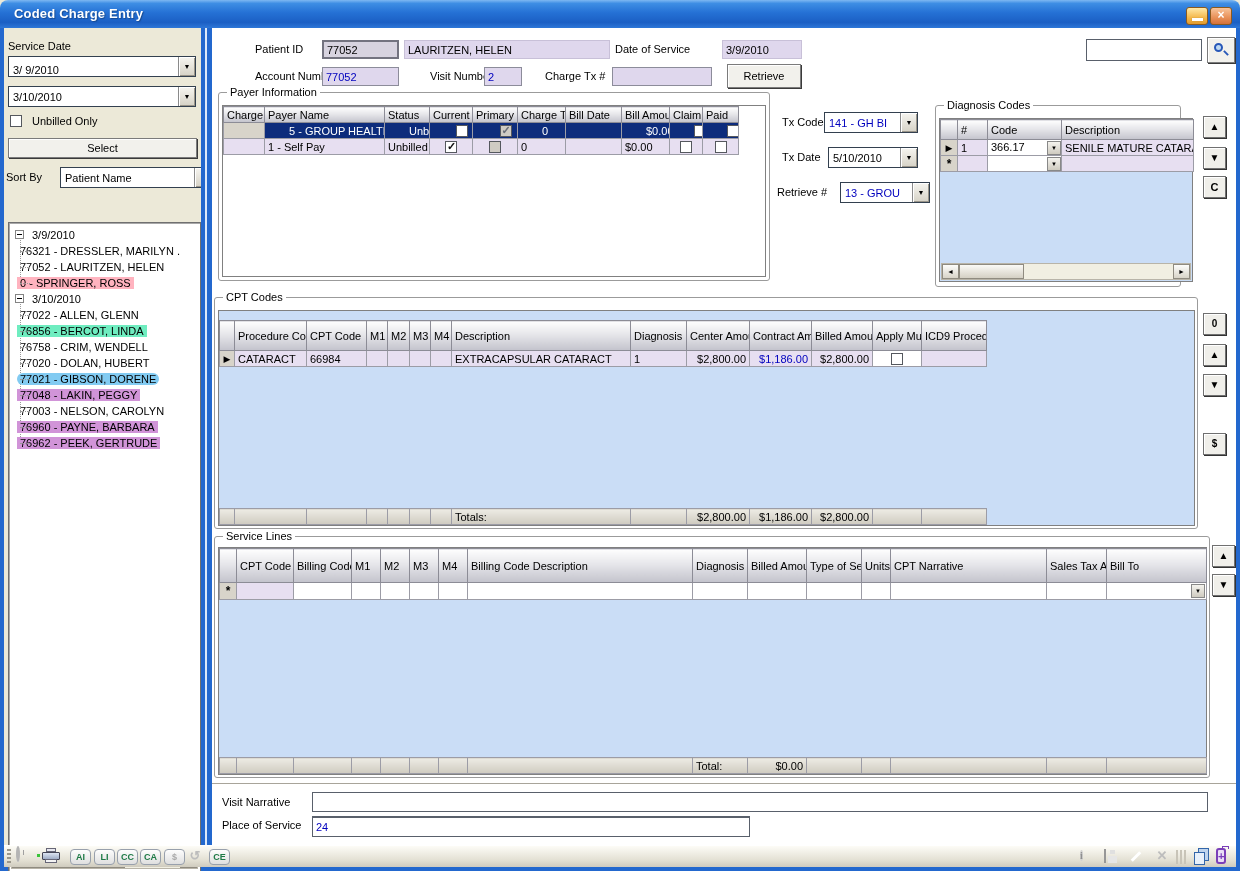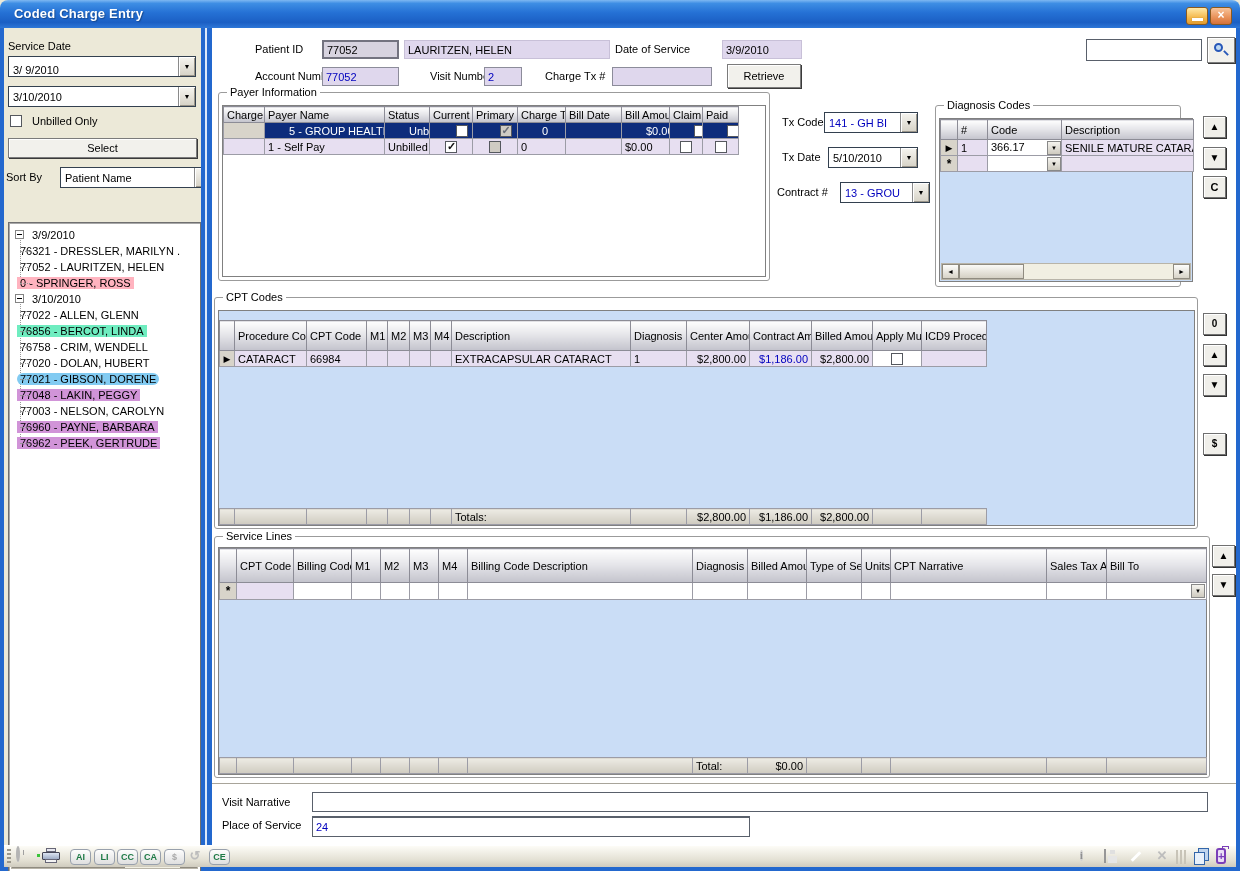--- a/index.html
+++ b/index.html
@@ -299,21 +299,21 @@
   <div class="label" style="left:570px;top:88px;">Tx Code</div>
   <div class="combo" style="left:612px;top:84px;width:94px;height:21px;">
     <span class="cv blue-text">141 - GH BI</span>
       <span class="cbtn">▼</span>
   </div>
   <div class="label" style="left:570px;top:123px;">Tx Date</div>
   <div class="combo" style="left:616px;top:119px;width:90px;height:21px;">
     <span class="cv">5/10/2010</span>
       <span class="cbtn">▼</span>
   </div>
-  <div class="label" style="left:565px;top:158px;">Contract #</div>
+  <div class="label" style="left:565px;top:158px;">Retrieve #</div>
   <div class="combo" style="left:628px;top:154px;width:90px;height:21px;">
     <span class="cv blue-text">13 - GROU</span>
       <span class="cbtn">▼</span>
   </div>
 
   <div class="gb" style="left:723px;top:77px;width:246px;height:182px;">
     <span class="gb-title">Diagnosis Codes</span>
     <div class="grid-area" style="left:3px;top:12px;width:254px;height:164px;">
       <table class="grid" style="width:253px;">
         <colgroup>

